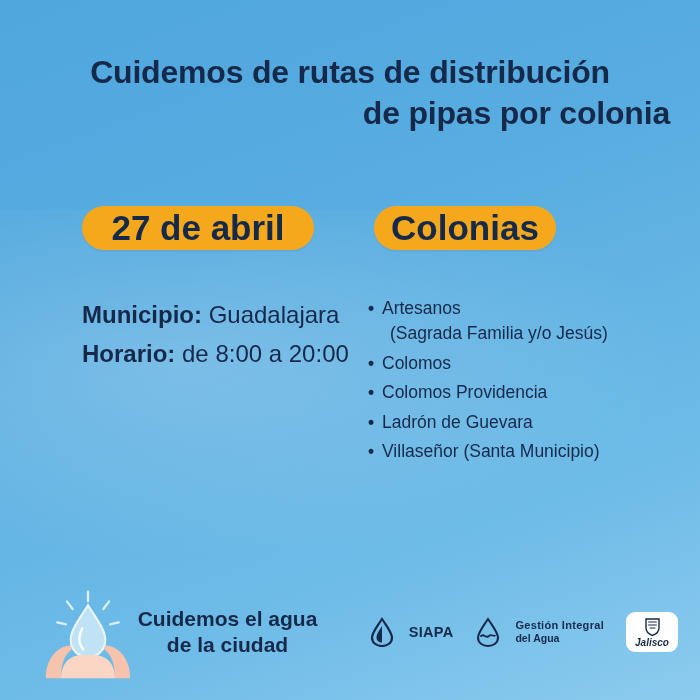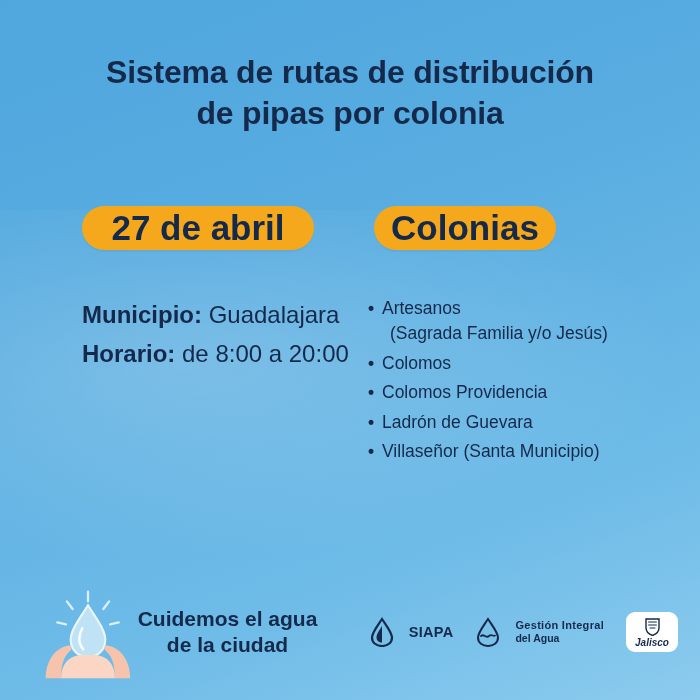--- a/index.html
+++ b/index.html
@@ -35,21 +35,21 @@
     width: 700px;
     text-align: center;
     color: #15294B;
     font-weight: bold;
     font-size: 32px;
     line-height: 1.28;
     letter-spacing: -0.2px;
     padding: 0 30px;
     box-sizing: border-box;
   }
-  .title .l2 { display: block; }
+  .title .l2 { display: block; text-align: right; }
 
   .badge {
     position: absolute;
     background: #F5A81C;
     color: #15294B;
     font-weight: bold;
     border-radius: 22px;
     text-align: center;
     font-size: 35px;
     line-height: 44px;
@@ -190,21 +190,21 @@
     font-style: italic;
   }
 </style>
 </head>
 <body>
 
 <div class="poster">
   <div class="bg-sheen"></div>
 
   <div class="title">
-    <span>Sistema de rutas de distribución</span>
+    <span>Cuidemos de rutas de distribución</span>
     <span class="l2">de pipas por colonia</span>
   </div>
 
   <div class="badge badge-date">27 de abril</div>
   <div class="badge badge-col">Colonias</div>
 
   <div class="info">
     <div class="row">
       <span class="k">Municipio: </span>
       <span class="v">Guadalajara</span>

